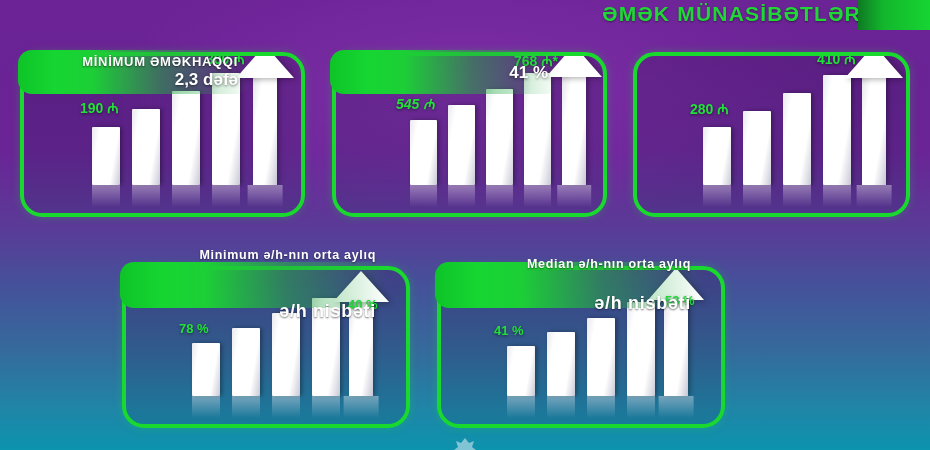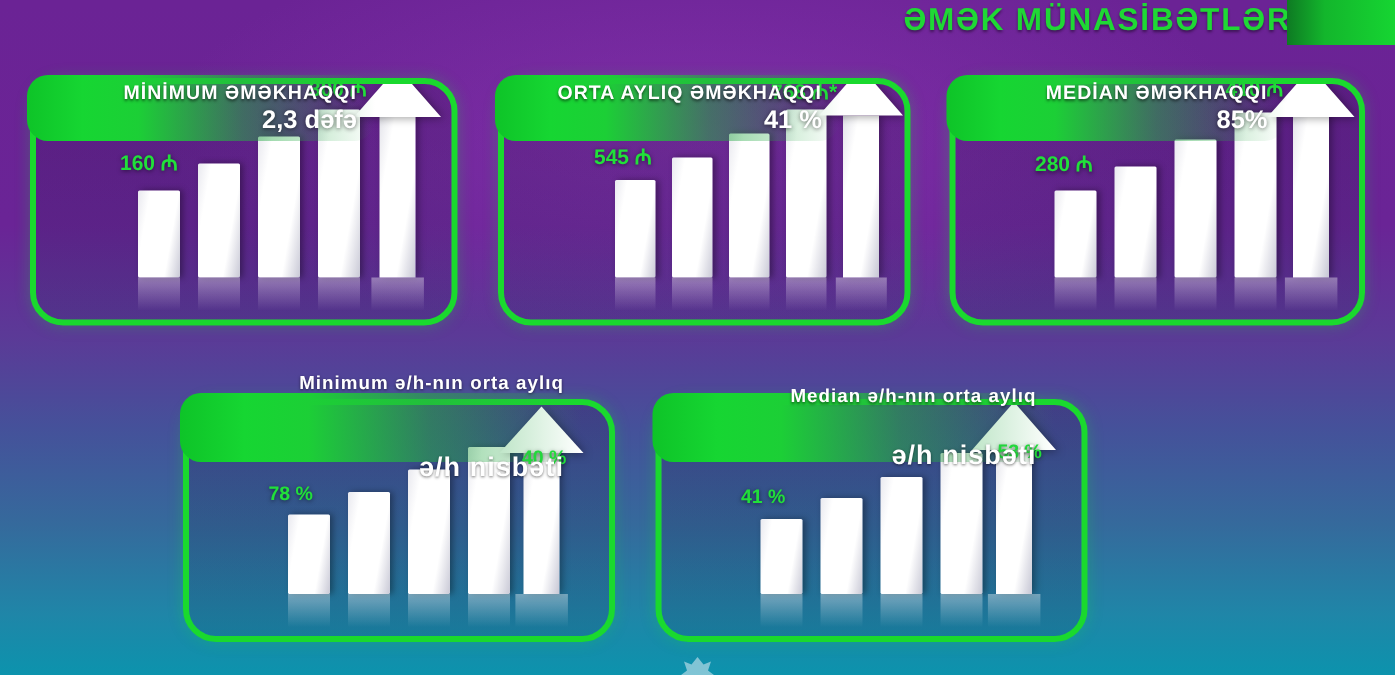--- a/index.html
+++ b/index.html
@@ -139,70 +139,65 @@
     <div class="card-inner">
       <div class="chart">
         <div class="bar" style="left:68px;width:28px;height:58px;"></div>
         <div class="bar" style="left:108px;width:28px;height:76px;"></div>
         <div class="bar" style="left:148px;width:28px;height:94px;"></div>
         <div class="bar" style="left:188px;width:28px;height:112px;"></div>
         <div class="arrow" style="left:212px;width:58px;height:140px;">
           <div class="shaft" style="width:24px;height:110px;"></div>
           <div class="head" style="top:0;border-width:0 29px 33px 29px;"></div>
         </div>
-        <div class="val start" style="left:56px;bottom:96px;">160 ₼</div>
+        <div class="val start" style="left:56px;bottom:96px;">190 ₼</div>
         <div class="val end" style="left:182px;bottom:145px;">300 ₼</div>
       </div>
     </div>
     <div class="tab" style="left:-6px;top:-6px;width:232px;">
       <div class="tab-title">MİNİMUM ƏMƏKHAQQI</div>
       <div class="tab-sub">2,3 dəfə</div>
     </div>
   </div>
 
   <div class="card top-card" style="left:332px;top:52px;width:275px;height:165px;">
     <div class="card-inner">
       <div class="chart">
         <div class="bar" style="left:74px;width:27px;height:65px;"></div>
         <div class="bar" style="left:112px;width:27px;height:80px;"></div>
         <div class="bar" style="left:150px;width:27px;height:96px;"></div>
         <div class="bar" style="left:188px;width:27px;height:112px;"></div>
         <div class="arrow" style="left:210px;width:56px;height:140px;">
           <div class="shaft" style="width:24px;height:108px;"></div>
           <div class="head" style="top:0;border-width:0 28px 32px 28px;"></div>
         </div>
-        <div class="val start" style="left:60px;bottom:100px;">545 ₼</div>
+        <div class="val start" style="left:60px;bottom:100px;font-style:italic;">545 ₼</div>
         <div class="val end" style="left:178px;bottom:143px;">768 ₼*</div>
       </div>
     </div>
     <div class="tab" style="left:-6px;top:-6px;width:230px;">
-      <div class="tab-title">ORTA AYLIQ ƏMƏKHAQQI</div>
       <div class="tab-sub">41 %</div>
     </div>
   </div>
 
   <div class="card top-card" style="left:633px;top:52px;width:277px;height:165px;">
     <div class="card-inner">
       <div class="chart">
         <div class="bar" style="left:66px;width:28px;height:58px;"></div>
         <div class="bar" style="left:106px;width:28px;height:74px;"></div>
         <div class="bar" style="left:146px;width:28px;height:92px;"></div>
         <div class="bar" style="left:186px;width:28px;height:110px;"></div>
         <div class="arrow" style="left:208px;width:58px;height:140px;">
           <div class="shaft" style="width:24px;height:110px;"></div>
           <div class="head" style="top:0;border-width:0 29px 33px 29px;"></div>
         </div>
         <div class="val start" style="left:53px;bottom:95px;">280 ₼</div>
         <div class="val end" style="left:180px;bottom:145px;">410 ₼</div>
       </div>
     </div>
-    <div class="tab" style="left:-6px;top:-6px;width:226px;">
-      <div class="tab-title">MEDİAN ƏMƏKHAQQI</div>
-      <div class="tab-sub">85%</div>
-    </div>
   </div>
 
   <div class="card bot-card" style="left:122px;top:266px;width:288px;height:162px;">
     <div class="card-inner">
       <div class="chart">
         <div class="bar" style="left:66px;width:28px;height:53px;"></div>
         <div class="bar" style="left:106px;width:28px;height:68px;"></div>
         <div class="bar" style="left:146px;width:28px;height:83px;"></div>
         <div class="bar" style="left:186px;width:28px;height:98px;"></div>
         <div class="arrow" style="left:206px;width:58px;height:125px;">

